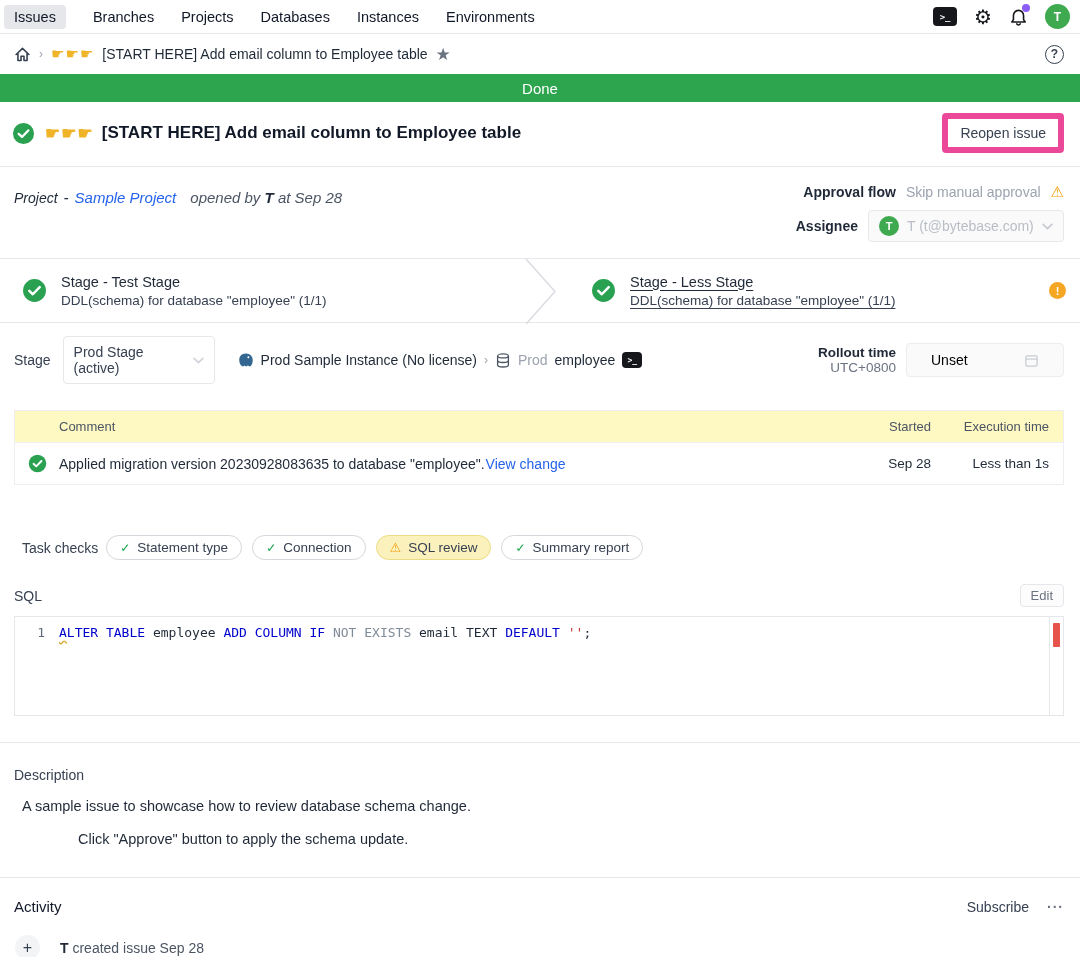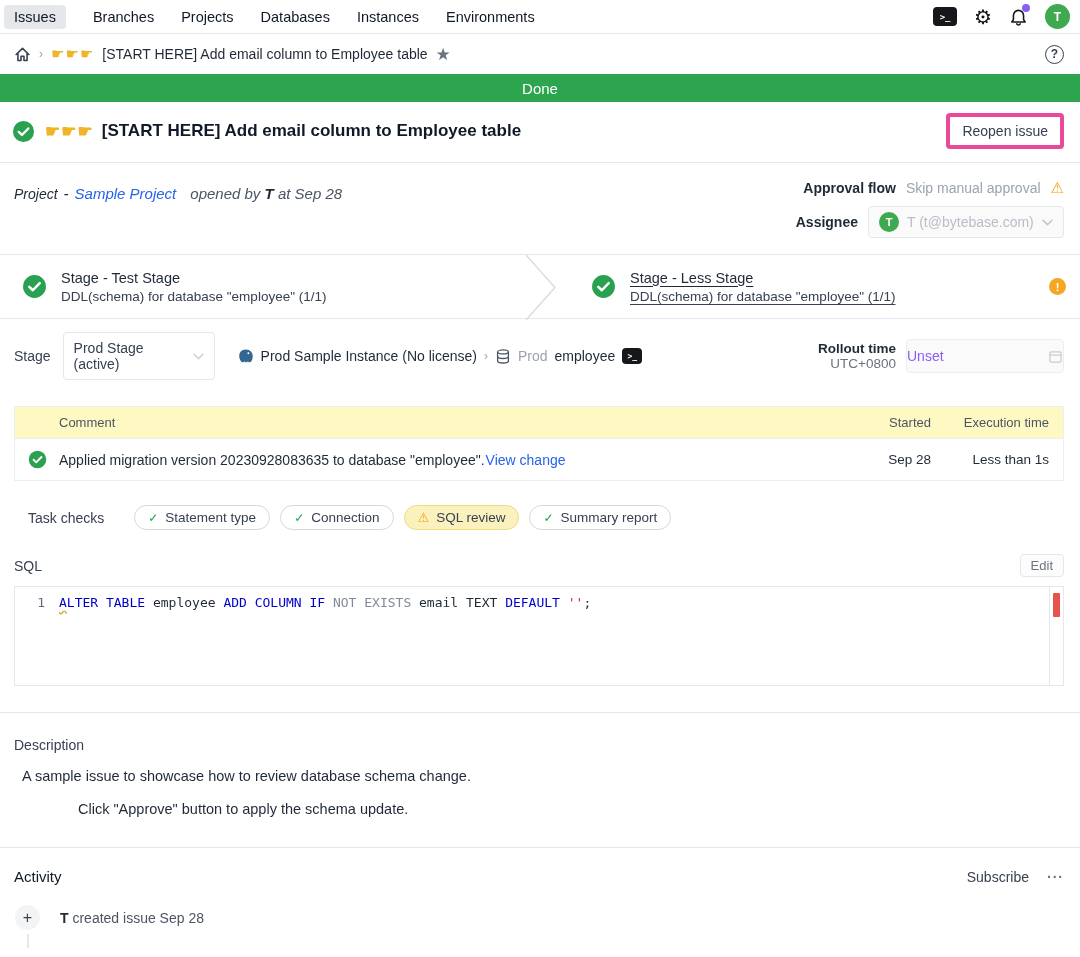--- a/index.html
+++ b/index.html
@@ -29,21 +29,21 @@
     display:flex; align-items:center; justify-content:center; font-size:12px; font-weight:bold; color:#374151; }
 
   
   .banner { height:28px; background:#2da44e; color:#fff; font-weight:normal; font-size:15px;
     display:flex; align-items:center; justify-content:center; }
 
   
   .title-row { display:flex; align-items:center; gap:10px; padding:11px 16px 13px 12px; border-bottom:1px solid #e5e7eb; }
   .issue-title { font-size:17px; font-weight:bold; color:#111827; display:flex; align-items:center; gap:8px; }
   .issue-title .hands { font-size:17px; }
-  .btn { border:4px solid #ec4899; background:#fff; border-radius:4px; padding:6px 12px; font-size:14px; color:#374151; cursor:pointer; }
+  .btn { border:6px solid #ec4899; background:#fff; border-radius:4px; padding:6px 12px; font-size:14px; color:#374151; cursor:pointer; }
   .reopen { margin-left:auto; }
 
   
   .meta { display:flex; justify-content:space-between; padding:16px 16px 0 14px; }
   .proj-line { display:flex; align-items:baseline; gap:6px; padding-top:6px; font-size:15px;font-style:italic; }
   .proj-label { font-size:14px; color:#1f2937; }
   .dash { color:#1f2937; }
   .link { color:#2563eb; text-decoration:none; cursor:pointer; }
   .opened { color:#4b5563; margin-left:8px; }
   .opened b { color:#1f2937; }
@@ -73,34 +73,34 @@
   .stage-bar { display:flex; align-items:center; gap:12px; padding:13px 16px 12px 14px; }
   .sel { width:152px; border:1px solid #e5e7eb; border-radius:4px; padding:7px 10px; display:flex;
     align-items:center; justify-content:space-between; color:#374151; background:#fff; cursor:pointer; }
   .db-path { display:flex; align-items:center; gap:7px; margin-left:10px; }
   .db-path .inst { font-weight:500; color:#1f2937; }
   .rollout { margin-left:auto; display:flex; align-items:center; gap:10px; }
   .rollout-labels { text-align:right; }
   .rollout-labels .rl1 { font-size:13.5px; font-weight:600; color:#1f2937; }
   .rollout-labels .rl2 { font-size:13.5px; color:#6b7280; }
   .unset-box { width:158px; height:34px; background:#fafafa; border:1px solid #ebedf0; border-radius:4px;
-    display:flex; align-items:center; justify-content:space-between; padding:0 0; color:#8b5cf6; }
+    display:flex; align-items:center; justify-content:space-between; padding:0 24px; color:#000000; }
 
   
   .htable { margin:14px 16px 0 14px; border:1px solid #eceef1; }
   .hrow { display:grid; grid-template-columns:44px 1fr 90px 118px; align-items:center; }
   .hhead { background:#fef9c3; height:31px; font-size:13px; color:#4b5563; }
   .hhead .c-started,.hhead .c-exec { text-align:right; padding-right:14px; }
   .hbody { height:42px; border-top:1px solid #eceef1; font-size:14px; }
   .hbody .c-icon { display:flex; justify-content:center; }
   .hbody .c-comment { display:flex; gap:1px; align-items:center; }
   .hbody .c-started,.hbody .c-exec { text-align:right; padding-right:14px; font-size:13.5px; color:#1f2937; }
 
   
-  .checks { display:flex; align-items:center; gap:30px; padding:0 28px; margin-top:24px; }
+  .checks { display:flex; align-items:center; gap:8px; padding:0 22px; margin-top:50px; }
   .pills { display:flex; gap:10px; }
   .pill { display:flex; align-items:center; gap:7px; border:1px solid #d4d7dc; border-radius:999px;
     padding:4px 13px; font-size:13.5px; color:#374151; cursor:pointer; background:#fff; }
   .pill .ok { color:#16a34a; font-size:12px; }
   .pill.warn { background:#fbf1bd; border-color:#ecdc84; }
   .pill.warn .tri { color:#f59e0b; font-size:13px; }
 
   
   .sql-section { padding:0 16px 0 14px; margin-top:24px; }
   .sql-head { display:flex; align-items:center; justify-content:space-between; }

